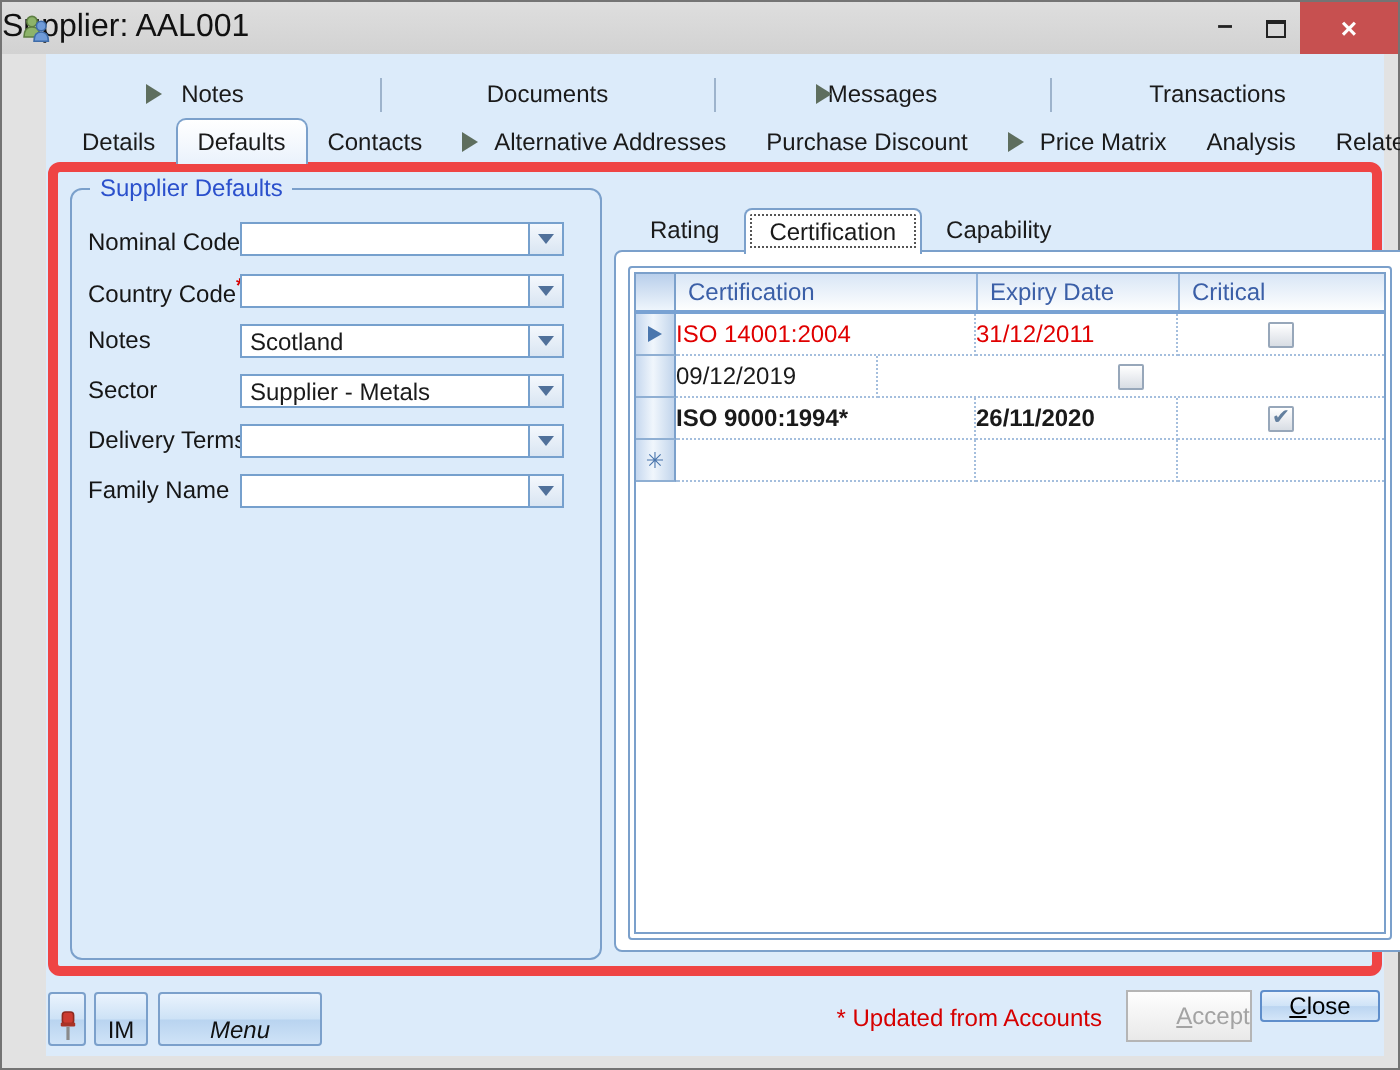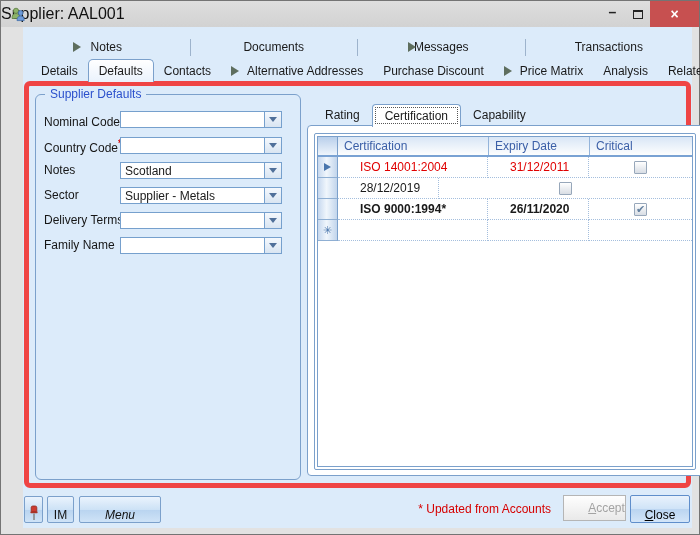--- a/index.html
+++ b/index.html
@@ -58,41 +58,41 @@
   
   .grid-outer { position:absolute; left:6px; top:7px; width:382px; height:337px; border:1px solid #7ba0cb; border-radius:2px; padding:2px; background:#fff; }
   .grid-inner { width:100%; height:100%; border:1px solid #7ba0cb; background:#fff; overflow:hidden; display:flex; flex-direction:column; }
   .g-head { display:flex; height:20px; border-bottom:2px solid #79a2d3; }
   .g-head .hc { background:linear-gradient(180deg,#d9e6f6,#fdfefe); color:#3b5fa7; display:flex; align-items:center; padding-left:6px; }
   .hc-sel { width:20px; background:linear-gradient(180deg,#b9cfeb,#eef5fc) !important; border-right:1px solid #7ba0cb; }
   .hc-cert { width:150px; }
   .hc-exp { width:101px; border-left:1px solid #94b4da; }
   .hc-crit { flex:1; border-left:1px solid #94b4da; }
   .g-row { display:flex; height:21px; }
-  .cell { display:flex; align-items:center; padding-left:22px; border-bottom:1px dotted #a4bedd; overflow:hidden; white-space:nowrap; }
+  .cell { display:flex; align-items:center; padding-left:0; border-bottom:1px dotted #a4bedd; overflow:hidden; white-space:nowrap; }
   .cell-sel { width:20px; padding:0; justify-content:center; background:linear-gradient(90deg,#c6d8ef,#f0f6fc 45%,#c2d5ec); border-right:1px solid #7ba0cb; border-bottom:1px solid #8fafd3; }
   .cell-cert { width:150px; border-right:1px dotted #a4bedd; }
   .cell-exp { width:101px; border-right:1px dotted #a4bedd; }
   .cell-crit { flex:1; justify-content:center; padding-left:0; }
   .row-red .cell-cert, .row-red .cell-exp { color:#e00000; }
   .row-bold .cell-cert, .row-bold .cell-exp { font-weight:bold; }
   .sel-arrow { width:0; height:0; border-top:4px solid transparent; border-bottom:4px solid transparent; border-left:7px solid #4a76ad; }
   .new-glyph { color:#4a76ad; font-size:11px; }
   .checkbox { width:13px; height:13px; border:1px solid #97a7ba; border-radius:1px; background:linear-gradient(180deg,#ffffff,#d8dde4); display:flex; align-items:center; justify-content:center; font-size:11px; color:#64809f; line-height:1; }
   .g-rest { flex:1; background:#fff; }
 
   
   .footer { position:relative; height:40px; }
   .fbtn { position:absolute; top:8px; height:27px; border:1px solid #7ba0cb; border-radius:2px; background:linear-gradient(180deg,#eaf3fd 0%,#cde2f6 50%,#b9d4f0 52%,#cfe3f7 100%); display:flex; align-items:flex-end; justify-content:center; color:#111; }
   .btn-pin { left:1px; width:19px; }
   .btn-im { left:24px; width:27px; }
   .btn-menu { left:56px; width:82px;font-style:italic; }
   .status-note { position:absolute; right:141px; top:14px; color:#d60000; }
   .btn-accept { position:absolute; right:66px; top:7px; width:63px; height:26px; border:1px solid #b5b5b5; background:linear-gradient(180deg,#fefefe,#e9e9e9); color:#a3a3a3; display:flex; align-items:center; justify-content:center;padding-left:24px; }
-  .btn-close2 { position:absolute; right:2px; top:7px; width:60px; height:28px; border:1px solid #5f8ecb; border-radius:2px; background:linear-gradient(180deg,#e9f2fc 0%,#cfe3f7 50%,#bbd5f1 52%,#d3e5f8 100%); color:#000; display:flex; align-items:flex-end; justify-content:center; }
+  .btn-close2 { position:absolute; right:2px; top:7px; width:60px; height:16px; border:1px solid #5f8ecb; border-radius:2px; background:linear-gradient(180deg,#e9f2fc 0%,#cfe3f7 50%,#bbd5f1 52%,#d3e5f8 100%); color:#000; display:flex; align-items:flex-start; justify-content:center; }
 </style>
 </head>
 <body>
 
 <div class="window">
 
   <div class="titlebar">
     <span class="title-icon">
       <svg width="16" height="16" viewBox="0 0 16 16">
         <circle cx="6" cy="4.8" r="2.6" fill="#8db36a" stroke="#5d7f42" stroke-width="0.8"></circle>
@@ -267,21 +267,21 @@
                 </div>
               <div class="cell cell-cert">ISO 14001:2004</div>
               <div class="cell cell-exp">31/12/2011</div>
               <div class="cell cell-crit">
                   <span class="checkbox"></span>
                 </div>
             </div>
 
             <div class="g-row">
               <div class="cell cell-sel"></div>
-              <div class="cell cell-exp">28/12/2019</div>
+              <div class="cell cell-exp">09/12/2019</div>
               <div class="cell cell-crit">
                   <span class="checkbox"></span>
                 </div>
             </div>
 
             <div class="g-row row-bold">
               <div class="cell cell-sel"></div>
               <div class="cell cell-cert">ISO 9000:1994*</div>
               <div class="cell cell-exp">26/11/2020</div>
               <div class="cell cell-crit">

